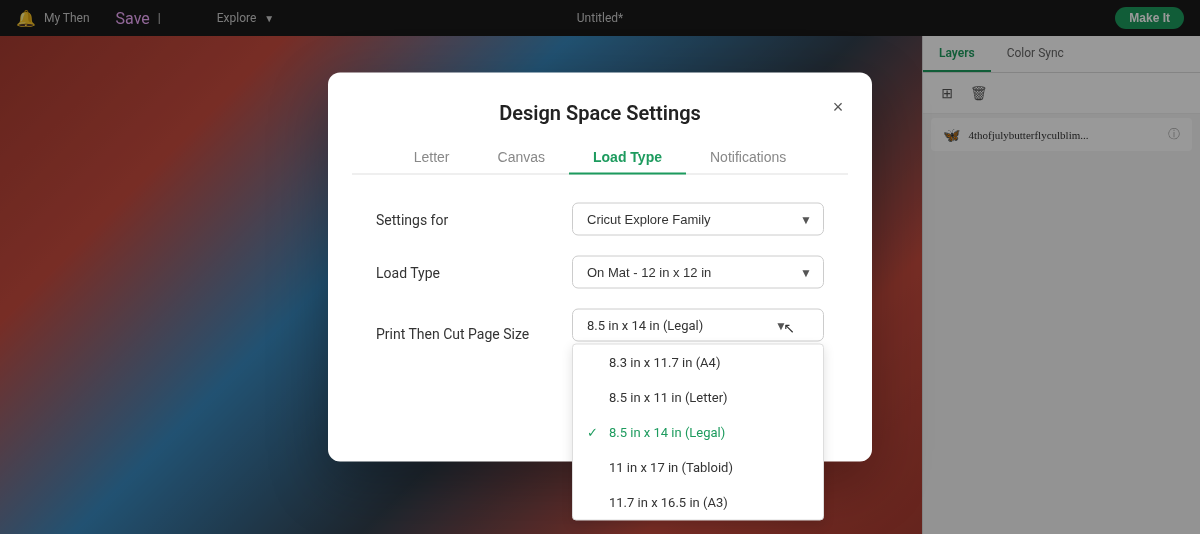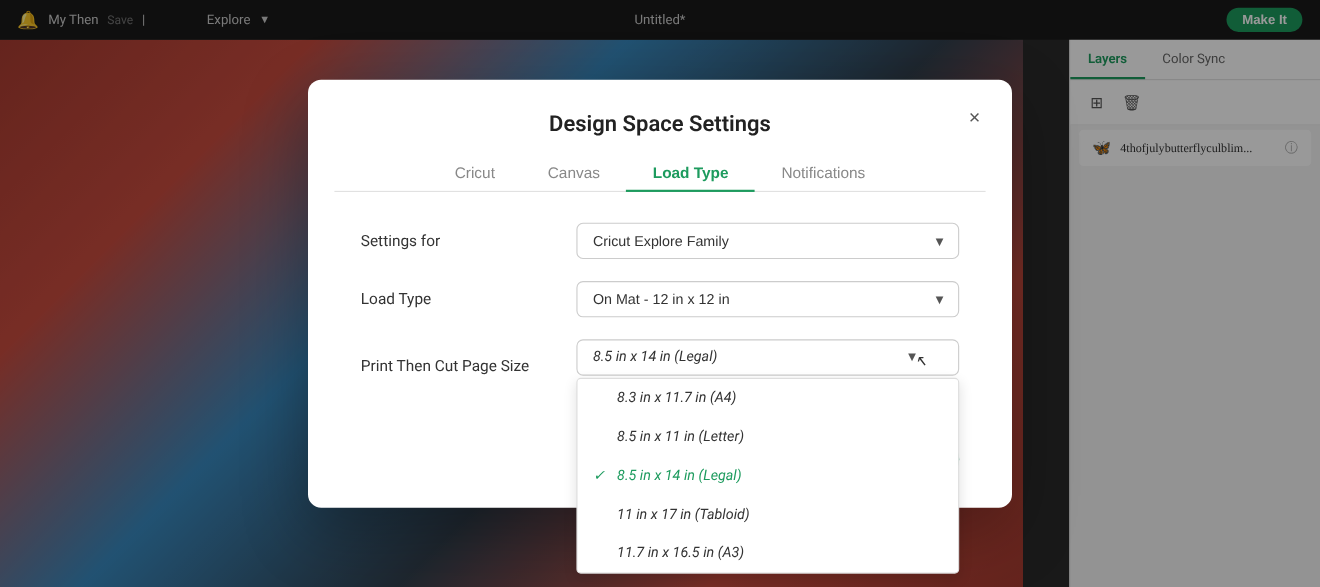--- a/index.html
+++ b/index.html
@@ -69,21 +69,21 @@
       height: 100%;
       background: linear-gradient(135deg, #c0392b 0%, #e74c3c 20%, #3498db 40%, #2c3e50 60%, #e74c3c 80%, #c0392b 100%);
       opacity: 0.8;
     }
 
     
     .right-panel {
       position: absolute;
       top: 36px;
       right: 0;
-      width: 228px;
+      width: 278px;
       bottom: 0;
       background: #f5f5f5;
       border-left: 1px solid #ddd;
     }
 
     .right-panel-tabs {
       display: flex;
       border-bottom: 1px solid #ddd;
       background: white;
     }
@@ -141,21 +141,21 @@
       background: rgba(0,0,0,0.4);
       z-index: 10;
     }
 
     
     .modal {
       position: absolute;
       top: 50%;
       left: 50%;
       transform: translate(-50%, -50%);
-      width: 640px;
+      width: 544px;
       background: white;
       border-radius: 12px;
       box-shadow: 0 20px 60px rgba(0,0,0,0.3);
       z-index: 20;
       padding-bottom: 24px;
     }
 
     .modal-header {
       text-align: center;
       padding: 28px 24px 0;
@@ -332,21 +332,21 @@
   </style>
 </head>
 <body>
 
 <div class="app-bg"></div>
 
 <div class="top-bar">
   <div style="display:flex;align-items:center;gap:8px;">
     <span style="color:#aaa;font-size:16px;">🔔</span>
     <span style="color:#ccc;font-size:12px;">My Then</span>
-    <span style="color:#737373;font-size:11px;">Save</span>
+    <span style="color:#f0abfc;font-size:16px;margin-left:18px;">Save</span>
     <span style="color:#ccc;font-size:12px;">|</span>
     <span style="color:#ccc;font-size:12px;margin-left:48px;">Explore</span>
     <span style="color:#ccc;font-size:10px;">▼</span>
   </div>
   <span class="top-bar-title">Untitled*</span>
   <button class="make-it-btn">Make It</button>
 </div>
 
 <div class="canvas-area">
   <div class="canvas-bg-image"></div>
@@ -371,21 +371,21 @@
 <div class="overlay"></div>
 
 <div class="modal">
 
   <div class="modal-header">
     <span class="modal-title">Design Space Settings</span>
     <button class="modal-close">×</button>
   </div>
 
   <div class="modal-tabs">
-    <button class="modal-tab">Cricut</button>
+    <button class="modal-tab">Letter</button>
     <button class="modal-tab">Canvas</button>
     <button class="modal-tab active">Load Type</button>
     <button class="modal-tab">Notifications</button>
   </div>
 
   <div class="modal-body">
 
     <div class="form-row">
       <span class="form-label">Settings for</span>
       <div class="select-wrapper">
@@ -405,21 +405,21 @@
           <option>On Mat - 12 in x 12 in</option>
           <option>On Mat - 12 in x 24 in</option>
           <option>Without Mat</option>
         </select>
         <span class="select-chevron">▼</span>
       </div>
     </div>
 
     <div class="form-row" style="align-items:flex-end;">
       <span class="form-label" style="padding-top:8px;">Print Then Cut Page Size</span>
-      <div class="dropdown-open" style="flex:1;font-style:italic;">
+      <div class="dropdown-open" style="flex:1;">
         <div class="dropdown-trigger">
           <span>8.5 in x 14 in (Legal)</span>
           <span style="position:relative;">
             <span style="color:#555;font-size:12px;">▼</span>
             <span style="font-size:14px;position:absolute;right:-8px;top:2px;">↖</span>
           </span>
         </div>
         <div class="dropdown-menu">
           <div class="dropdown-item">
             <span class="checkmark"></span>

